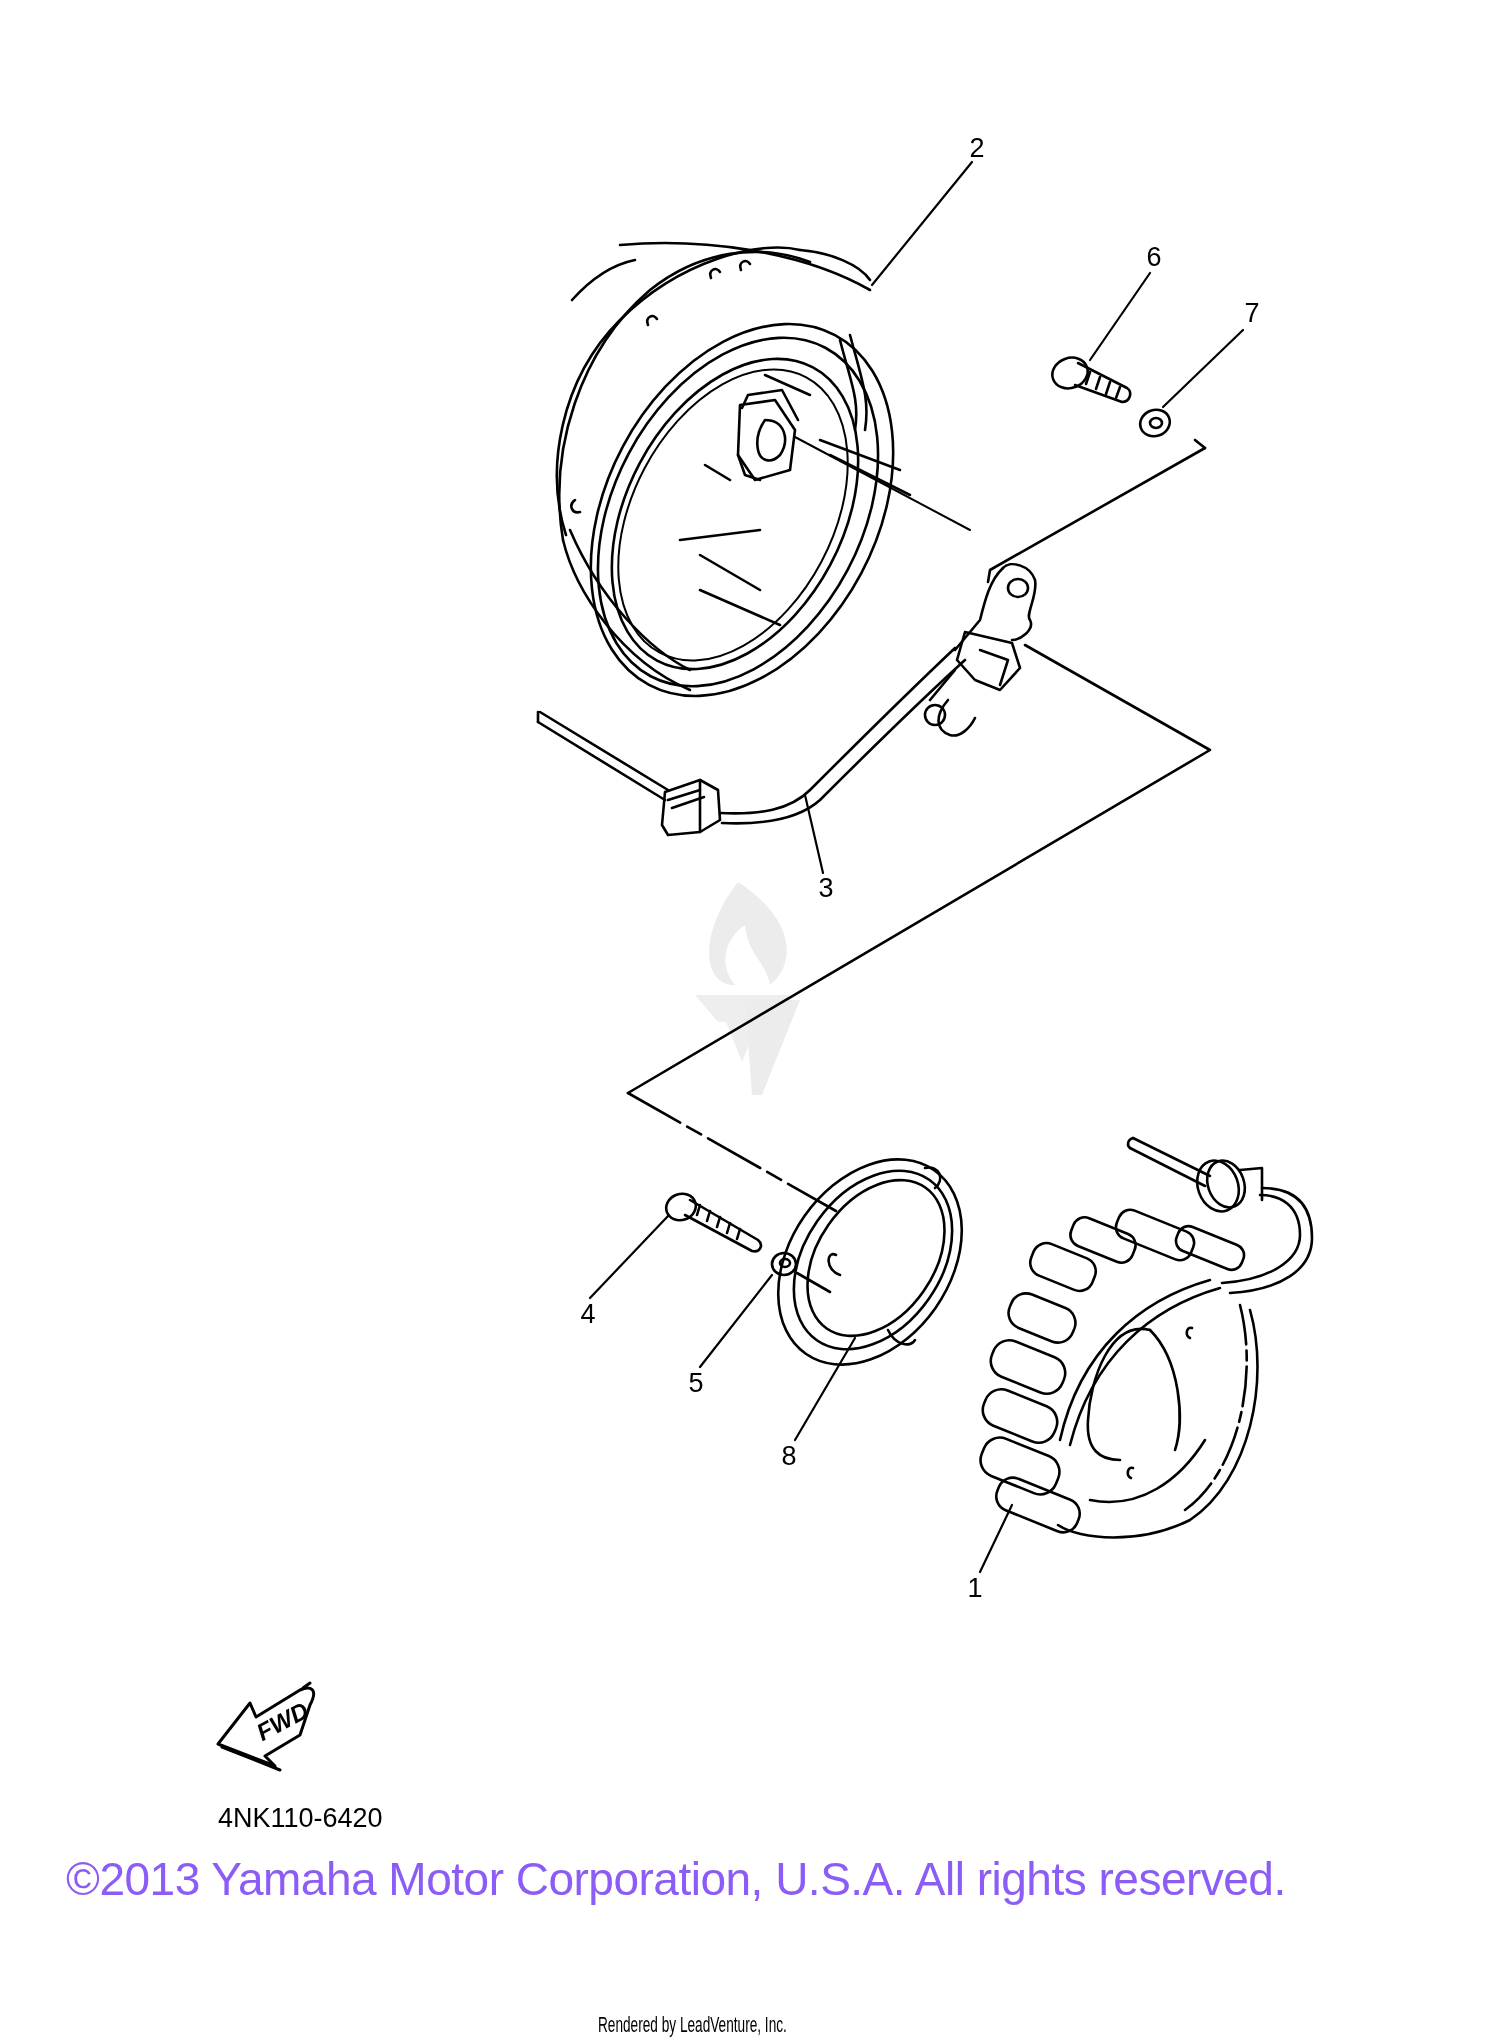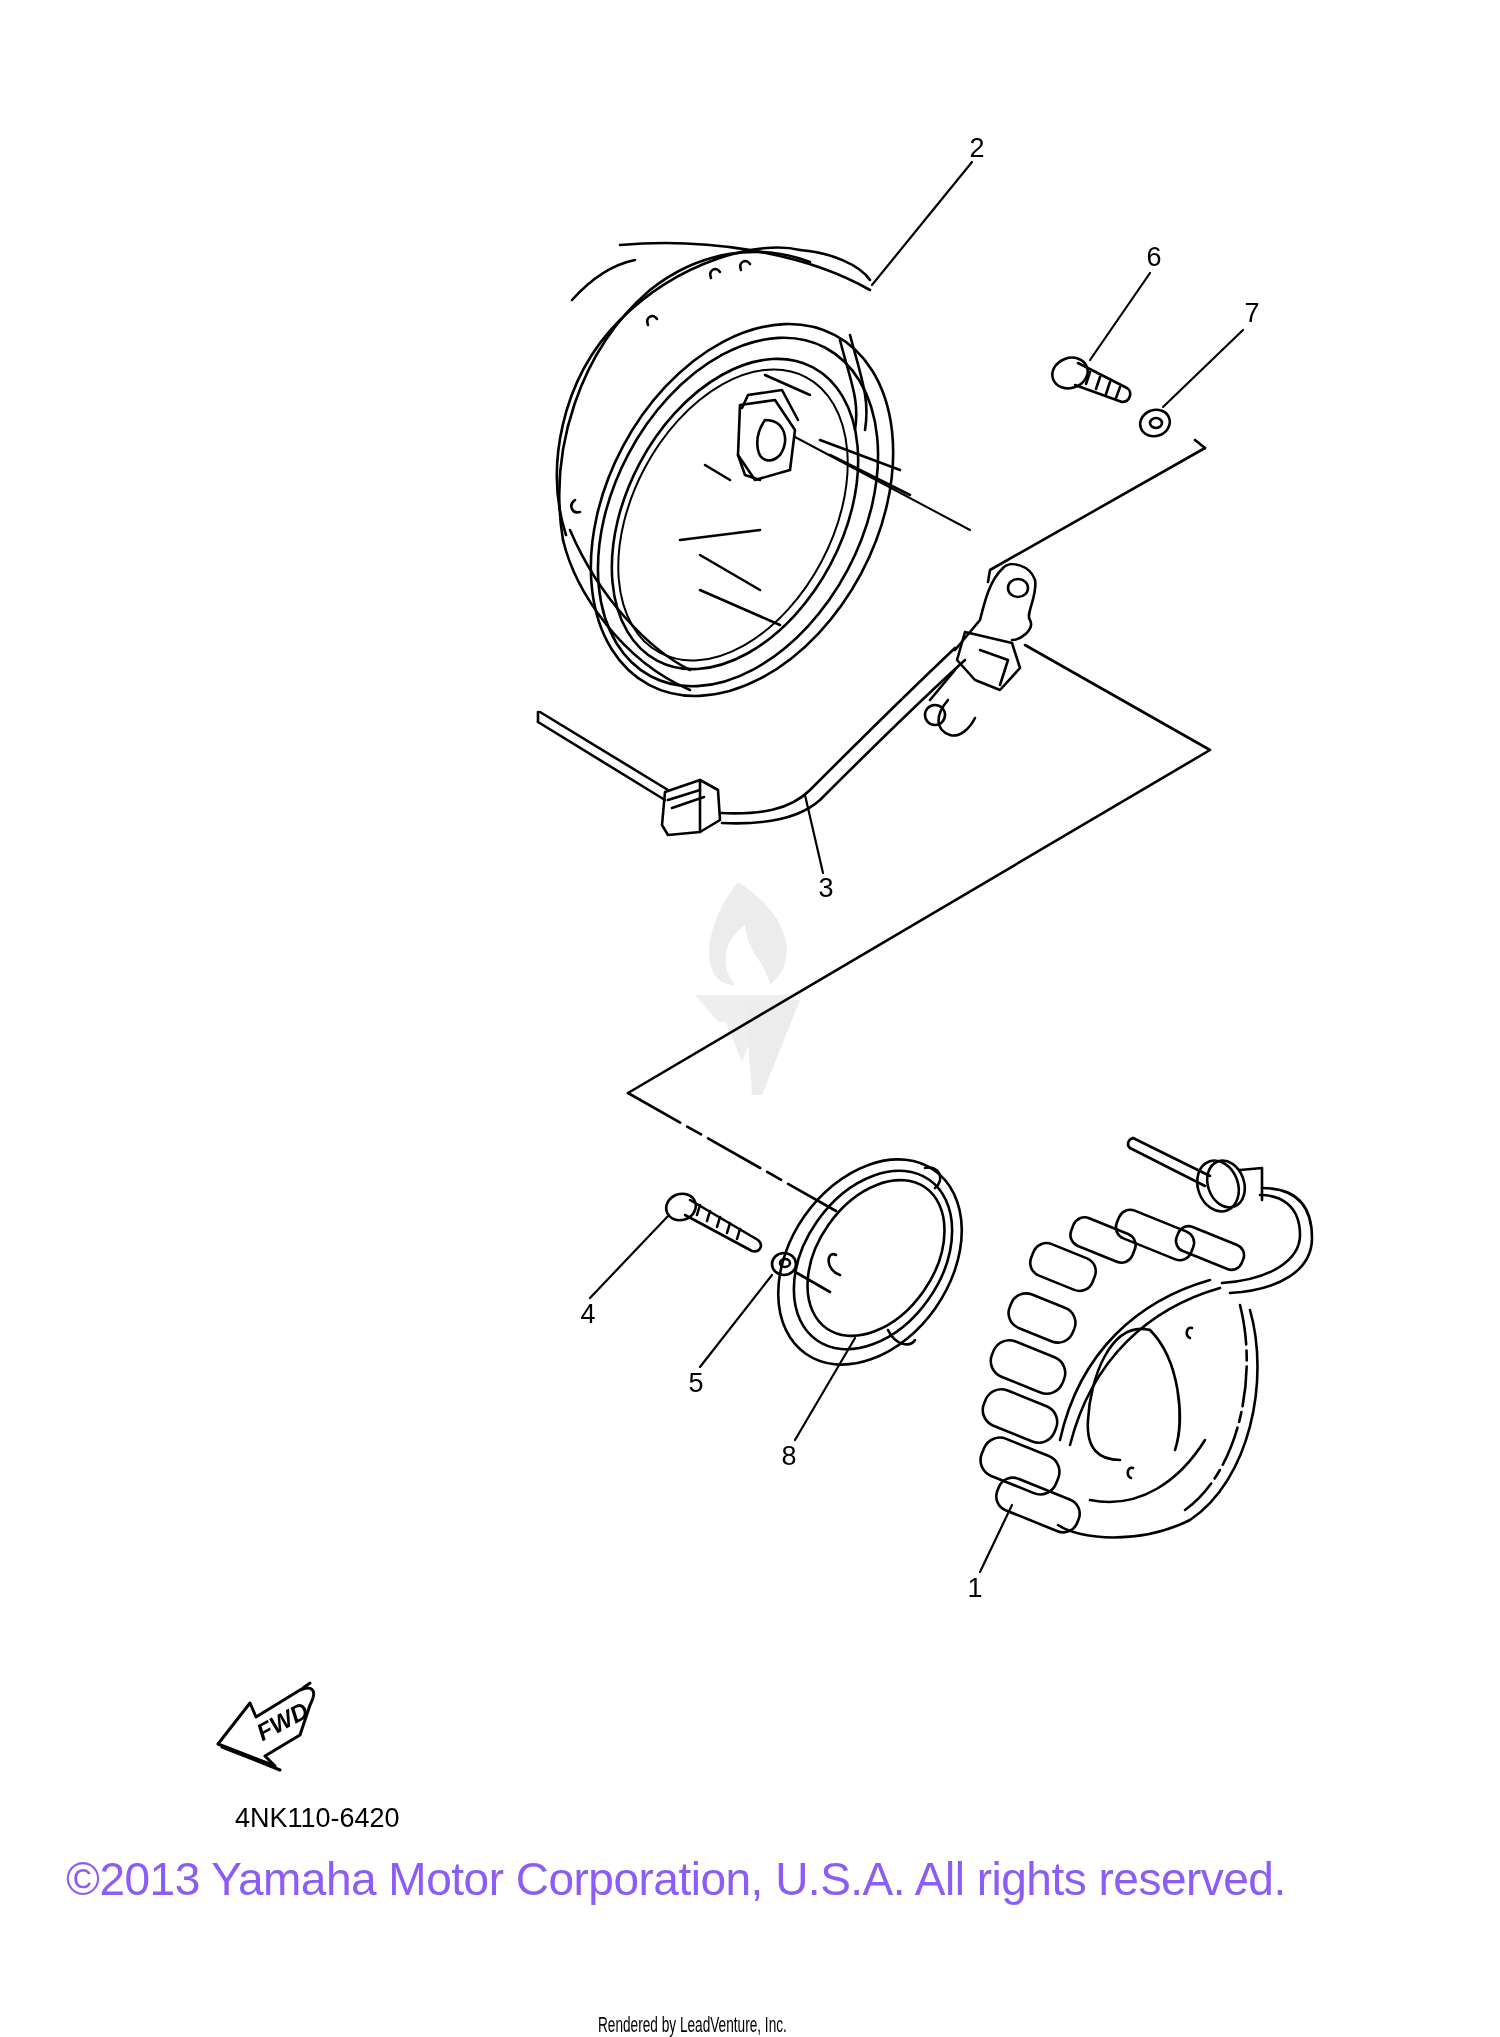--- a/index.html
+++ b/index.html
@@ -1,21 +1,21 @@
 <!DOCTYPE html>
 <html><head>
   <meta charset="utf-8">
   <style>
     html, body { margin: 0; padding: 0; background: #ffffff; }
     body { width: 1500px; height: 2037px; position: relative; overflow: hidden; font-family: "Liberation Sans", sans-serif; }
     .canvas { position: absolute; left: 0; top: 0; width: 1500px; height: 2037px; }
     svg.art { position: absolute; left: 0; top: 0; }
     .callout { position: absolute; font-family: "Liberation Sans", sans-serif; font-size: 27px; color: #000; line-height: 1; transform: translate(-50%, -50%); }
     .watermark-text { position: absolute; left: 488px; top: 1118px; font-family: "DejaVu Sans", sans-serif; font-size: 47px; letter-spacing: 14px; color: #e9e9e9; font-weight: bold; white-space: nowrap; }
-    .part-code { position: absolute; left: 218px; top: 1803px; font-family: "Liberation Sans", sans-serif; font-size: 27px; color: #000; margin-left: 17px; }
+    .part-code { position: absolute; left: 218px; top: 1803px; font-family: "Liberation Sans", sans-serif; font-size: 27px; color: #000; }
     .fwd-label { position: absolute; left: 252px; top: 1722px; font-family: "Liberation Sans", sans-serif; font-size: 24px; font-weight: bold; font-style: italic; color: #000; transform: rotate(-28deg); transform-origin: left top; }
     .copyright { position: absolute; left: 66px; top: 1852px; font-family: "Liberation Sans", sans-serif; font-size: 46px; color: #8b5cf6; white-space: nowrap; letter-spacing: -0.5px; }
     .rendered-by { position: absolute; left: 598px; top: 2012px; font-family: "Liberation Sans Narrow", "Liberation Sans", sans-serif; font-size: 22px; color: #000; white-space: nowrap; transform: scaleX(0.62); transform-origin: left top; }
   </style>
 </head>
 <body>
 
 <div class="canvas">
 
   <svg class="art" width="1500" height="2037">

